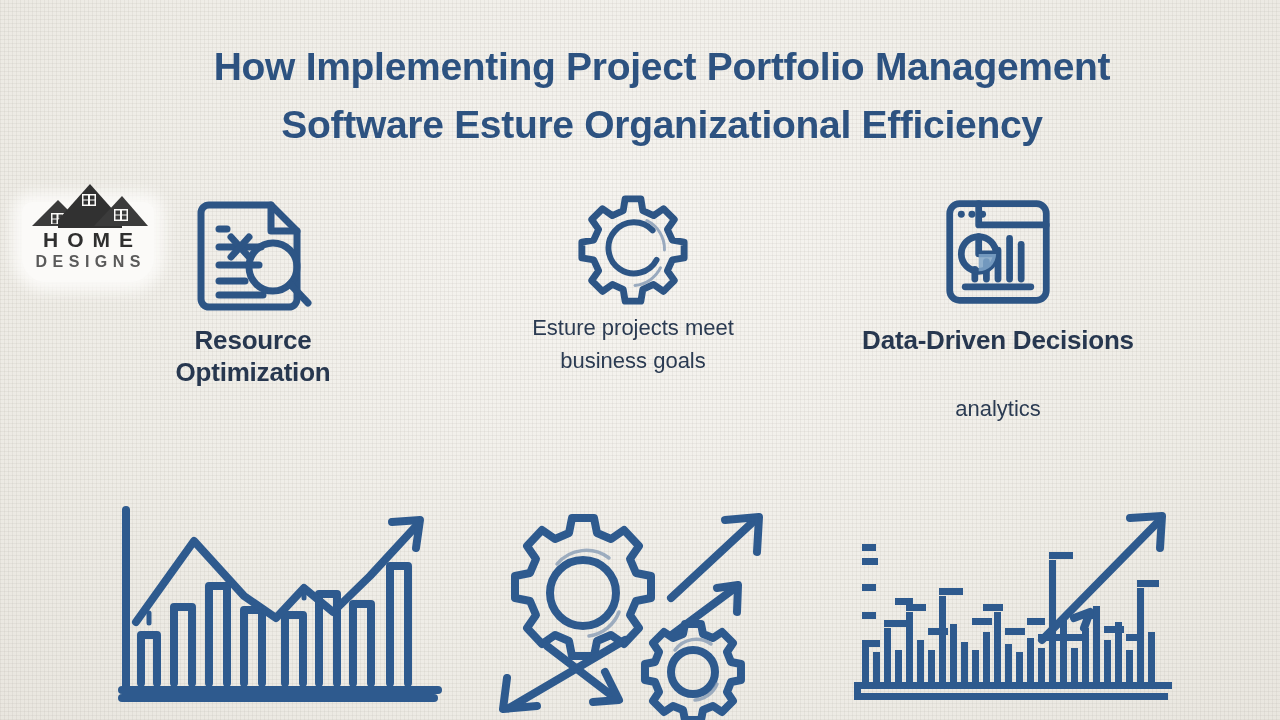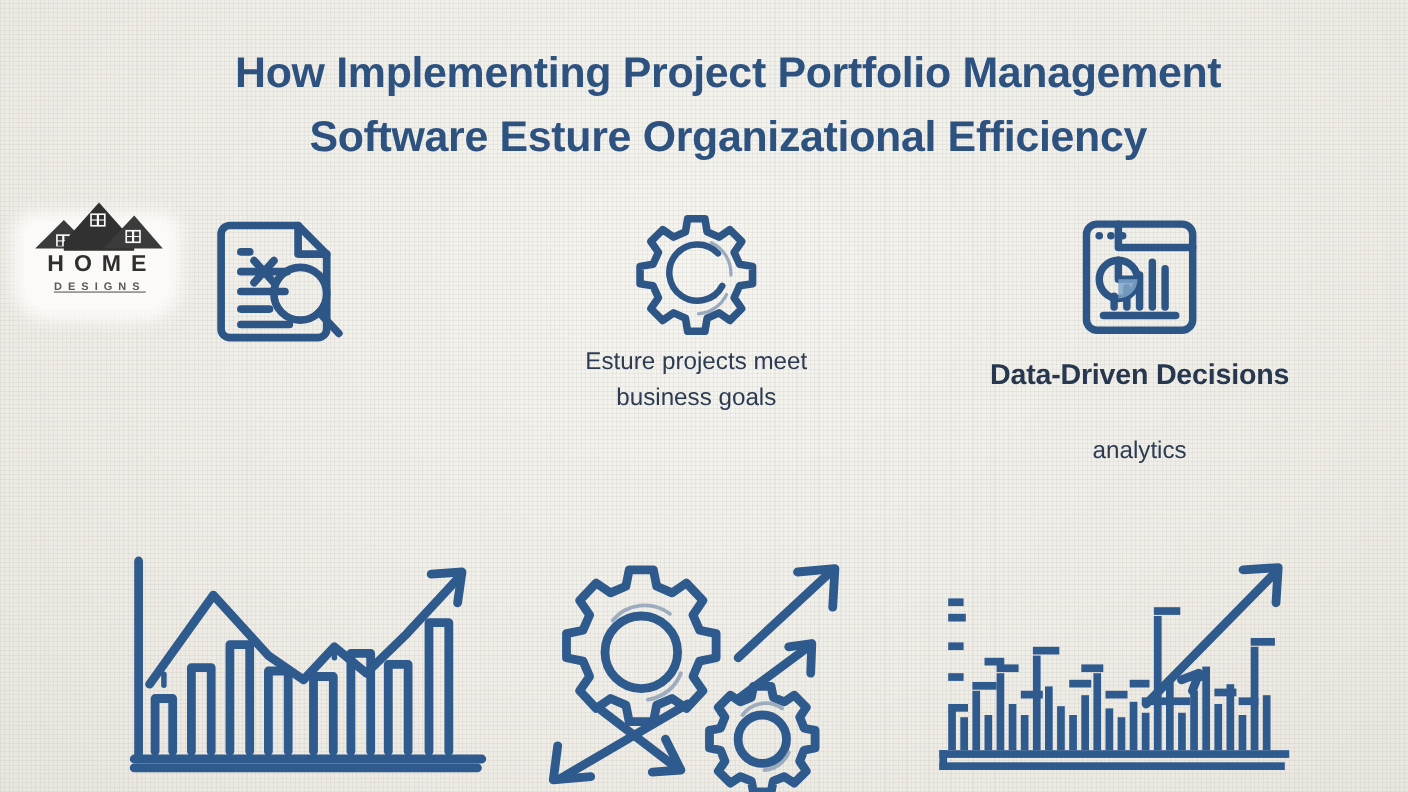--- a/index.html
+++ b/index.html
@@ -81,39 +81,38 @@
     display: block;
     font-size: 21px;
     font-weight: bold;
     color: #2f2f2f;
     letter-spacing: 9px;
     text-indent: 9px;
     line-height: 24px;
   }
   #logo-designs {
     display: block;
-    font-size: 10px;
+    font-size: 16px;
     font-weight: bold;
     color: #5a5a5a;
     letter-spacing: 5.5px;
     text-indent: 5.5px;
     line-height: 16px;
     margin-top: 2px;
-    text-decoration: underline;
   }
 
   
   .col {
     position: absolute;
     top: 196px;
     text-align: center;
   }
   #col-0 { left: 93px;  width: 320px; }
   #col-1 { left: 473px; width: 320px; }
-  #col-2 { left: 866px; width: 340px; text-align: center; }
+  #col-2 { left: 828px; width: 340px; text-align: center; }
 
   .col-icon {
     height: 112px;
     display: flex;
     align-items: center;
     justify-content: center;
   }
   .col-heading {
     margin-top: 16px;
     font-size: 26px;
@@ -194,20 +193,24 @@
           <path d="M30 56 h42"></path>
           <path d="M42 46 l18 20"></path>
           <path d="M60 46 l-18 20"></path>
           <path d="M30 74 h40"></path>
           <path d="M30 90 h26"></path>
           <path d="M30 104 h44"></path>
           <circle cx="84" cy="76" r="24"></circle>
           <path d="M101 93 l18 19"></path>
         </g>
       </svg>
+    </div>
+    <div class="col-heading">
+      <span>Resource</span><br>
+      <span>Optimization</span>
     </div>
   </div>
 
   <div class="col" id="col-1">
     <div class="col-icon">
       <svg viewBox="0 0 120 120" width="118" height="118">
         <g fill="none" stroke="#2d5585" stroke-width="7" stroke-linejoin="round" stroke-linecap="round">
           <path d="M52 6 h16 l2 12 l11 5 l10 -7 l11 11 l-7 10 l5 11 l12 2 v16 l-12 2 l-5 11 l7 10 l-11 11 l-10 -7 l-11 5 l-2 12 h-16 l-2 -12 l-11 -5 l-10 7 l-11 -11 l7 -10 l-5 -11 l-12 -2 v-16 l12 -2 l5 -11 l-7 -10 l11 -11 l10 7 l11 -5 Z"></path>
           <path d="M80 38 A26 26 0 1 0 84 68" stroke-width="6"></path>
         </g>

